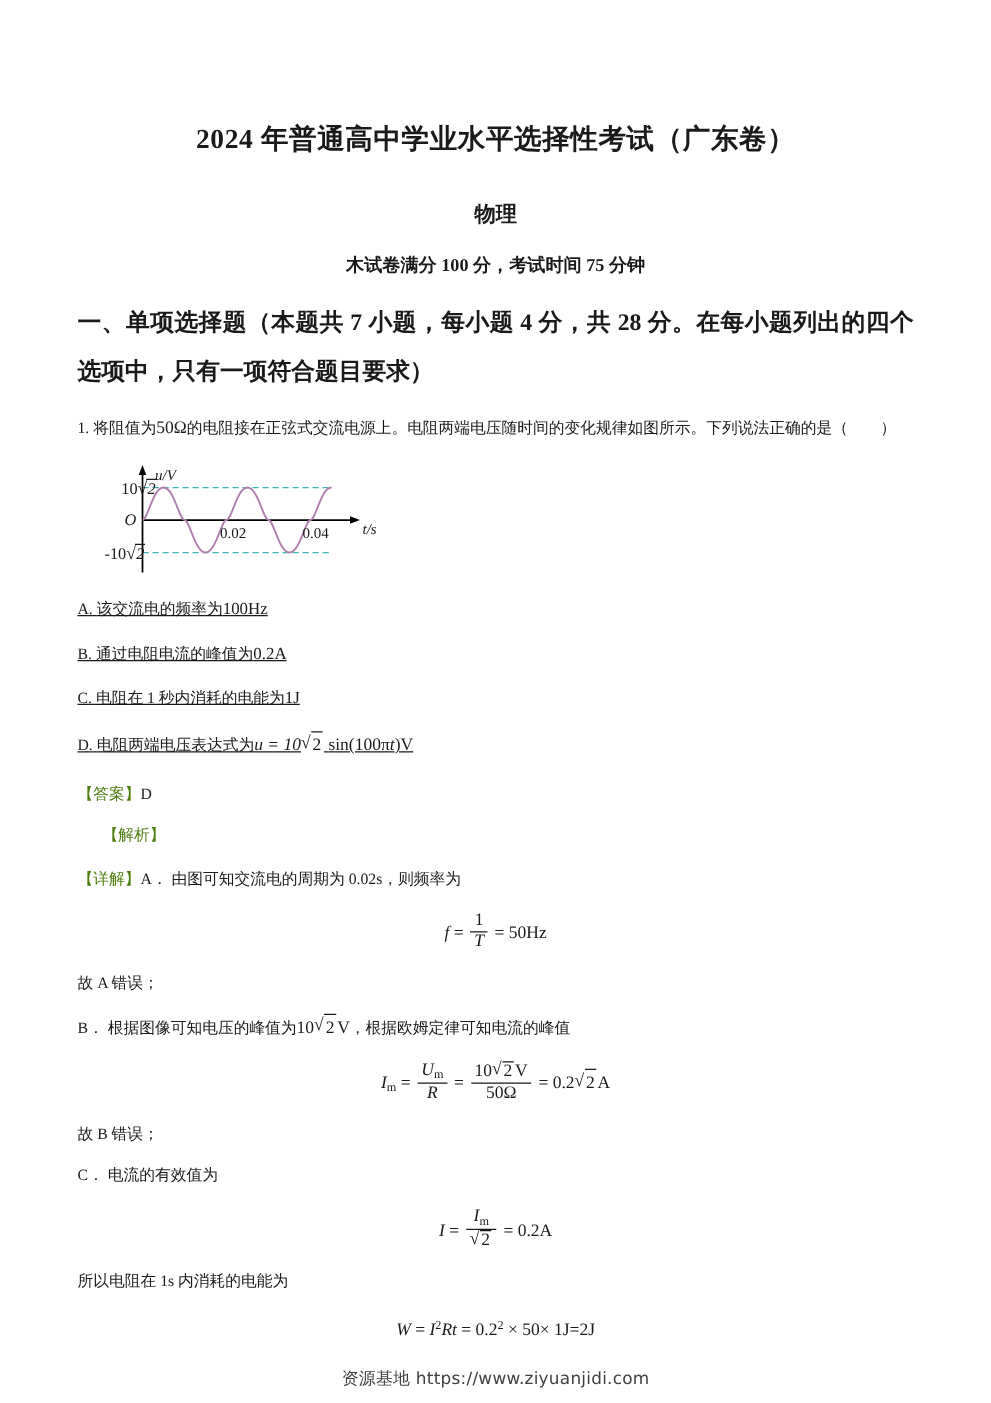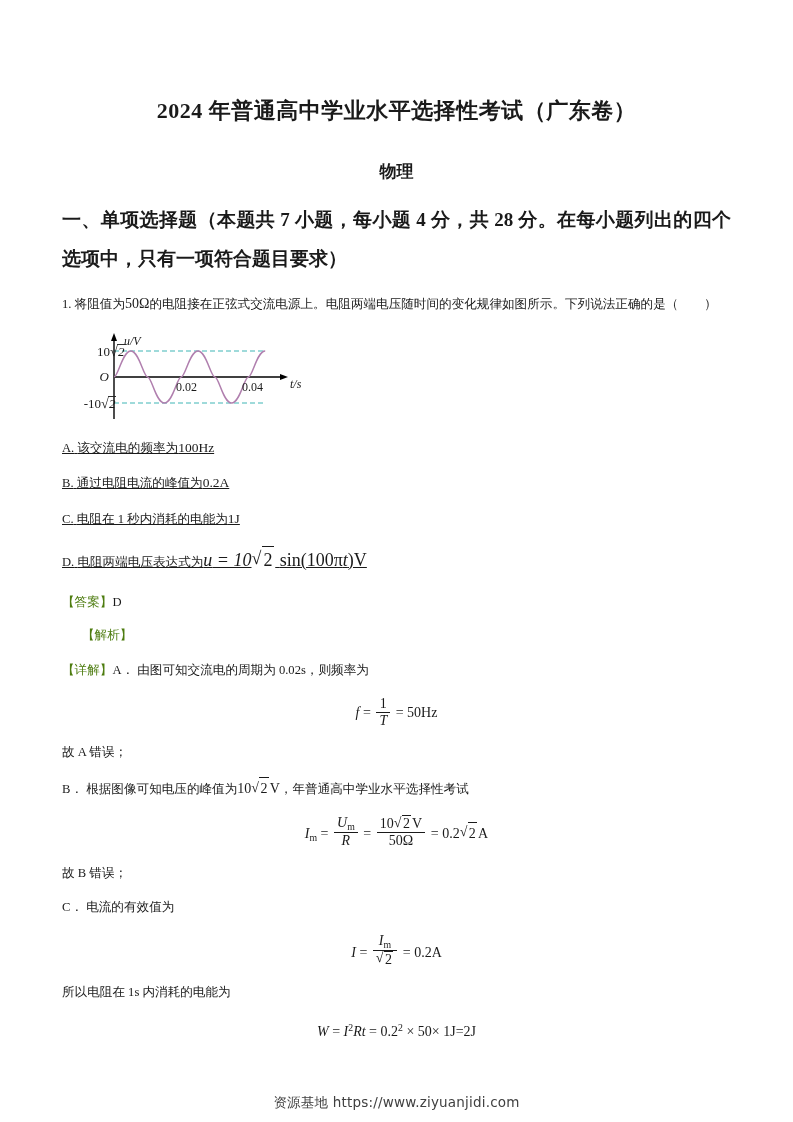--- a/index.html
+++ b/index.html
@@ -154,20 +154,21 @@
     letter-spacing: 0.2px;
   }
 </style>
 </head>
 <body>
 
 <div class="page">
 
   <h1 class="doc-title">2024 年普通高中学业水平选择性考试（广东卷）</h1>
   <h2 class="doc-subject">物理</h2>
+  <div class="doc-meta">木试卷满分 100 分，考试时间 75 分钟</div>
 
   <div class="section-head">一、单项选择题（本题共 7 小题，每小题 4 分，共 28 分。在每小题列出的四个选项中，只有一项符合题目要求）</div>
 
   <div class="q-text">
     <span>1.</span>
     <span>将阻值为</span><span class="math" style="font-size:14px;"><span class="mup">50</span><span class="mup">Ω</span></span><span>的电阻接在正弦式交流电源上。电阻两端电压随时间的变化规律如图所示。下列说法正确的是（</span><span style="display:inline-block;width:26px;"></span><span>）</span>
   </div>
 
   <div class="figure-wrap">
     <svg width="250" height="92" viewBox="0 0 250 92">
@@ -225,21 +226,21 @@
     <span>通过电阻电流的峰值为</span><span class="mup" style="font-size:13.5px;">0.2A</span>
   </div>
 
   <div class="opt">
     <span>C.</span>
     <span>电阻在 1 秒内消耗的电能为</span><span class="mup" style="font-size:13.5px;">1J</span>
   </div>
 
   <div class="opt opt-d">
     <span>D.</span>
-    <span>电阻两端电压表达式为</span><span class="math" style="font-size:18px;"><span class="mi">u</span> = 10<span class="sqrt"><span class="radicand mup">2</span></span> <span class="mup">sin(100π</span><span class="mi">t</span><span class="mup">)V</span></span>
+    <span>电阻两端电压表达式为</span><span class="math" style="font-size:14px;"><span class="mi">u</span> = 10<span class="sqrt"><span class="radicand mup">2</span></span> <span class="mup">sin(100π</span><span class="mi">t</span><span class="mup">)V</span></span>
   </div>
 
   <div class="para ans-line">
     <span class="label-blue">【答案】</span><span>D</span>
   </div>
 
   <div class="para ana-line">
     <span class="label-blue">【解析】</span>
   </div>
 
@@ -253,21 +254,21 @@
     <span class="mup">=</span>
     <span class="frac"><span class="num mup">1</span><span class="den mi">T</span></span>
     <span class="mup">=</span>
     <span class="mup">50Hz</span></span>
   </div>
 
   <div class="para">故 A 错误；</div>
 
   <div class="para">
     <span>B．</span>
-    <span>根据图像可知电压的峰值为</span><span class="math" style="font-size:14px;"><span class="mup">10</span><span class="sqrt"><span class="radicand mup">2</span></span><span class="mup">V</span></span><span>，年普通高中学业水平选择性考试</span>
+    <span>根据图像可知电压的峰值为</span><span class="math" style="font-size:14px;"><span class="mup">10</span><span class="sqrt"><span class="radicand mup">2</span></span><span class="mup">V</span></span><span>，根据欧姆定律可知电流的峰值</span>
   </div>
 
   <div class="eq-block">
     <span class="math"><span class="mi">I</span><span class="sub">m</span>
     <span class="mup">=</span>
     <span class="frac"><span class="num"><span class="mi">U</span><span class="sub">m</span></span><span class="den mi">R</span></span>
     <span class="mup">=</span>
     <span class="frac"><span class="num"><span class="mup">10</span><span class="sqrt"><span class="radicand mup">2</span></span><span class="mup">V</span></span><span class="den mup">50Ω</span></span>
     <span class="mup">=</span>
     <span class="mup">0.2</span><span class="sqrt"><span class="radicand mup">2</span></span><span class="mup">A</span></span>

